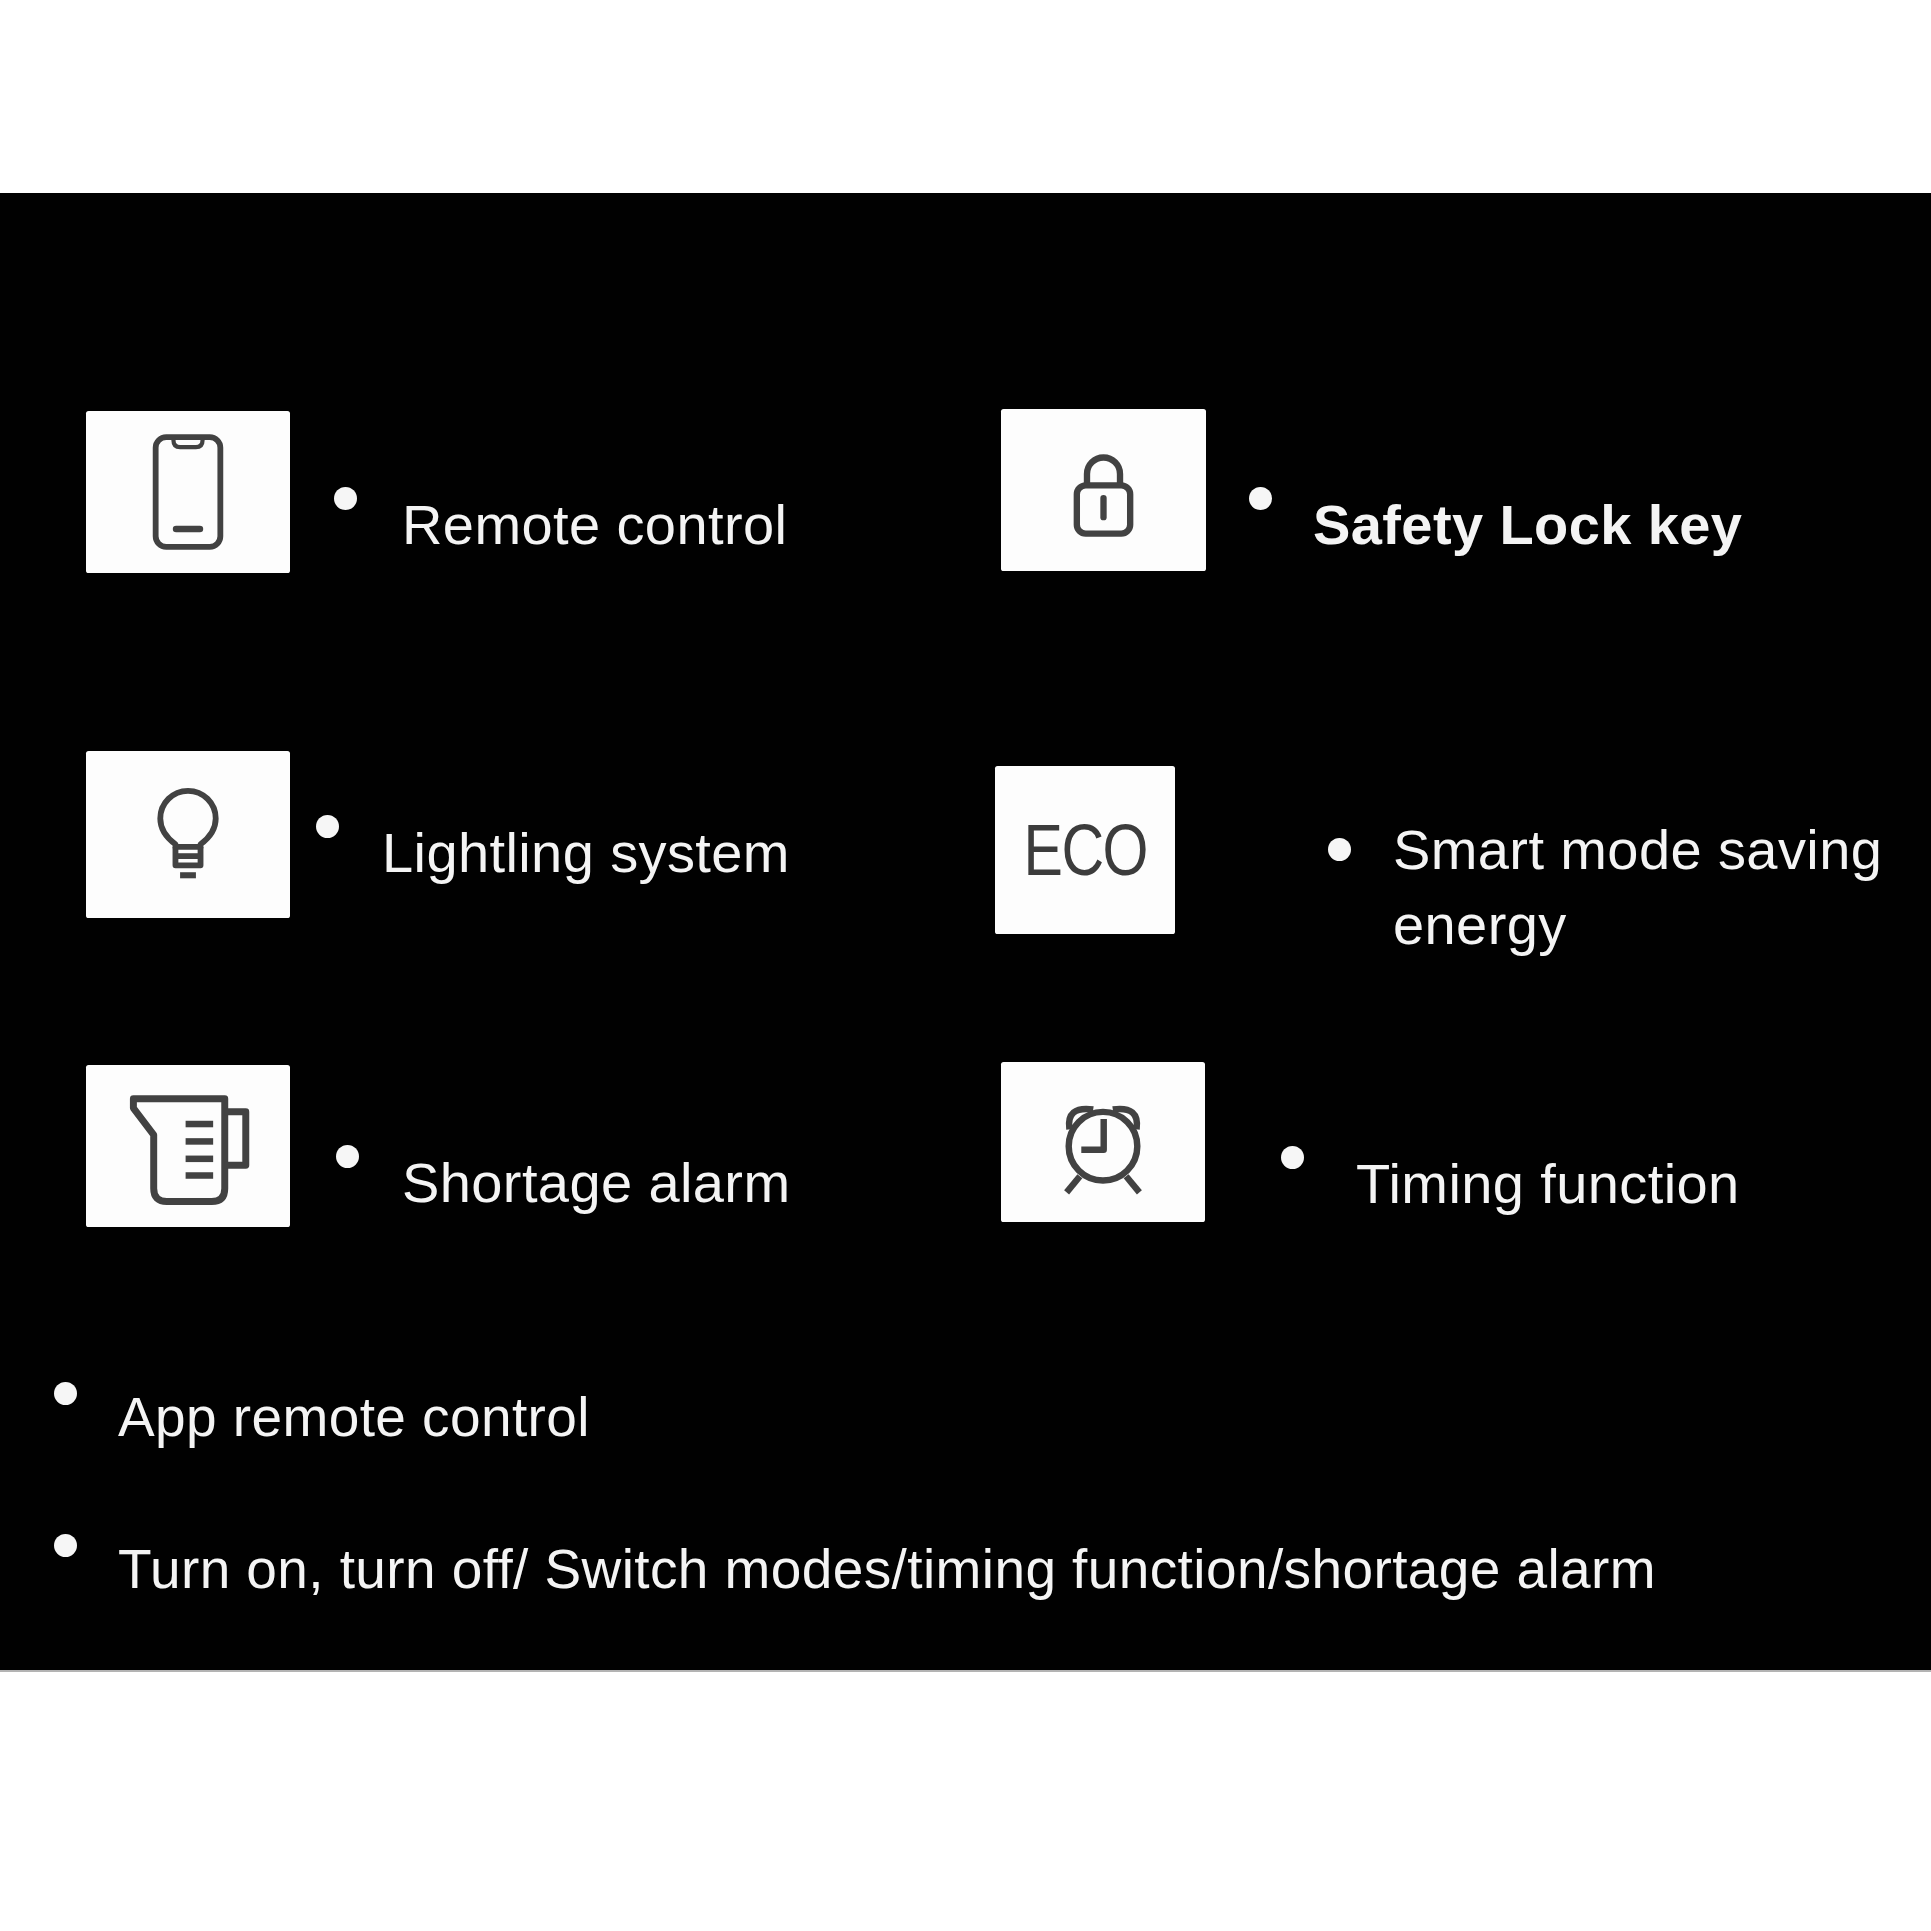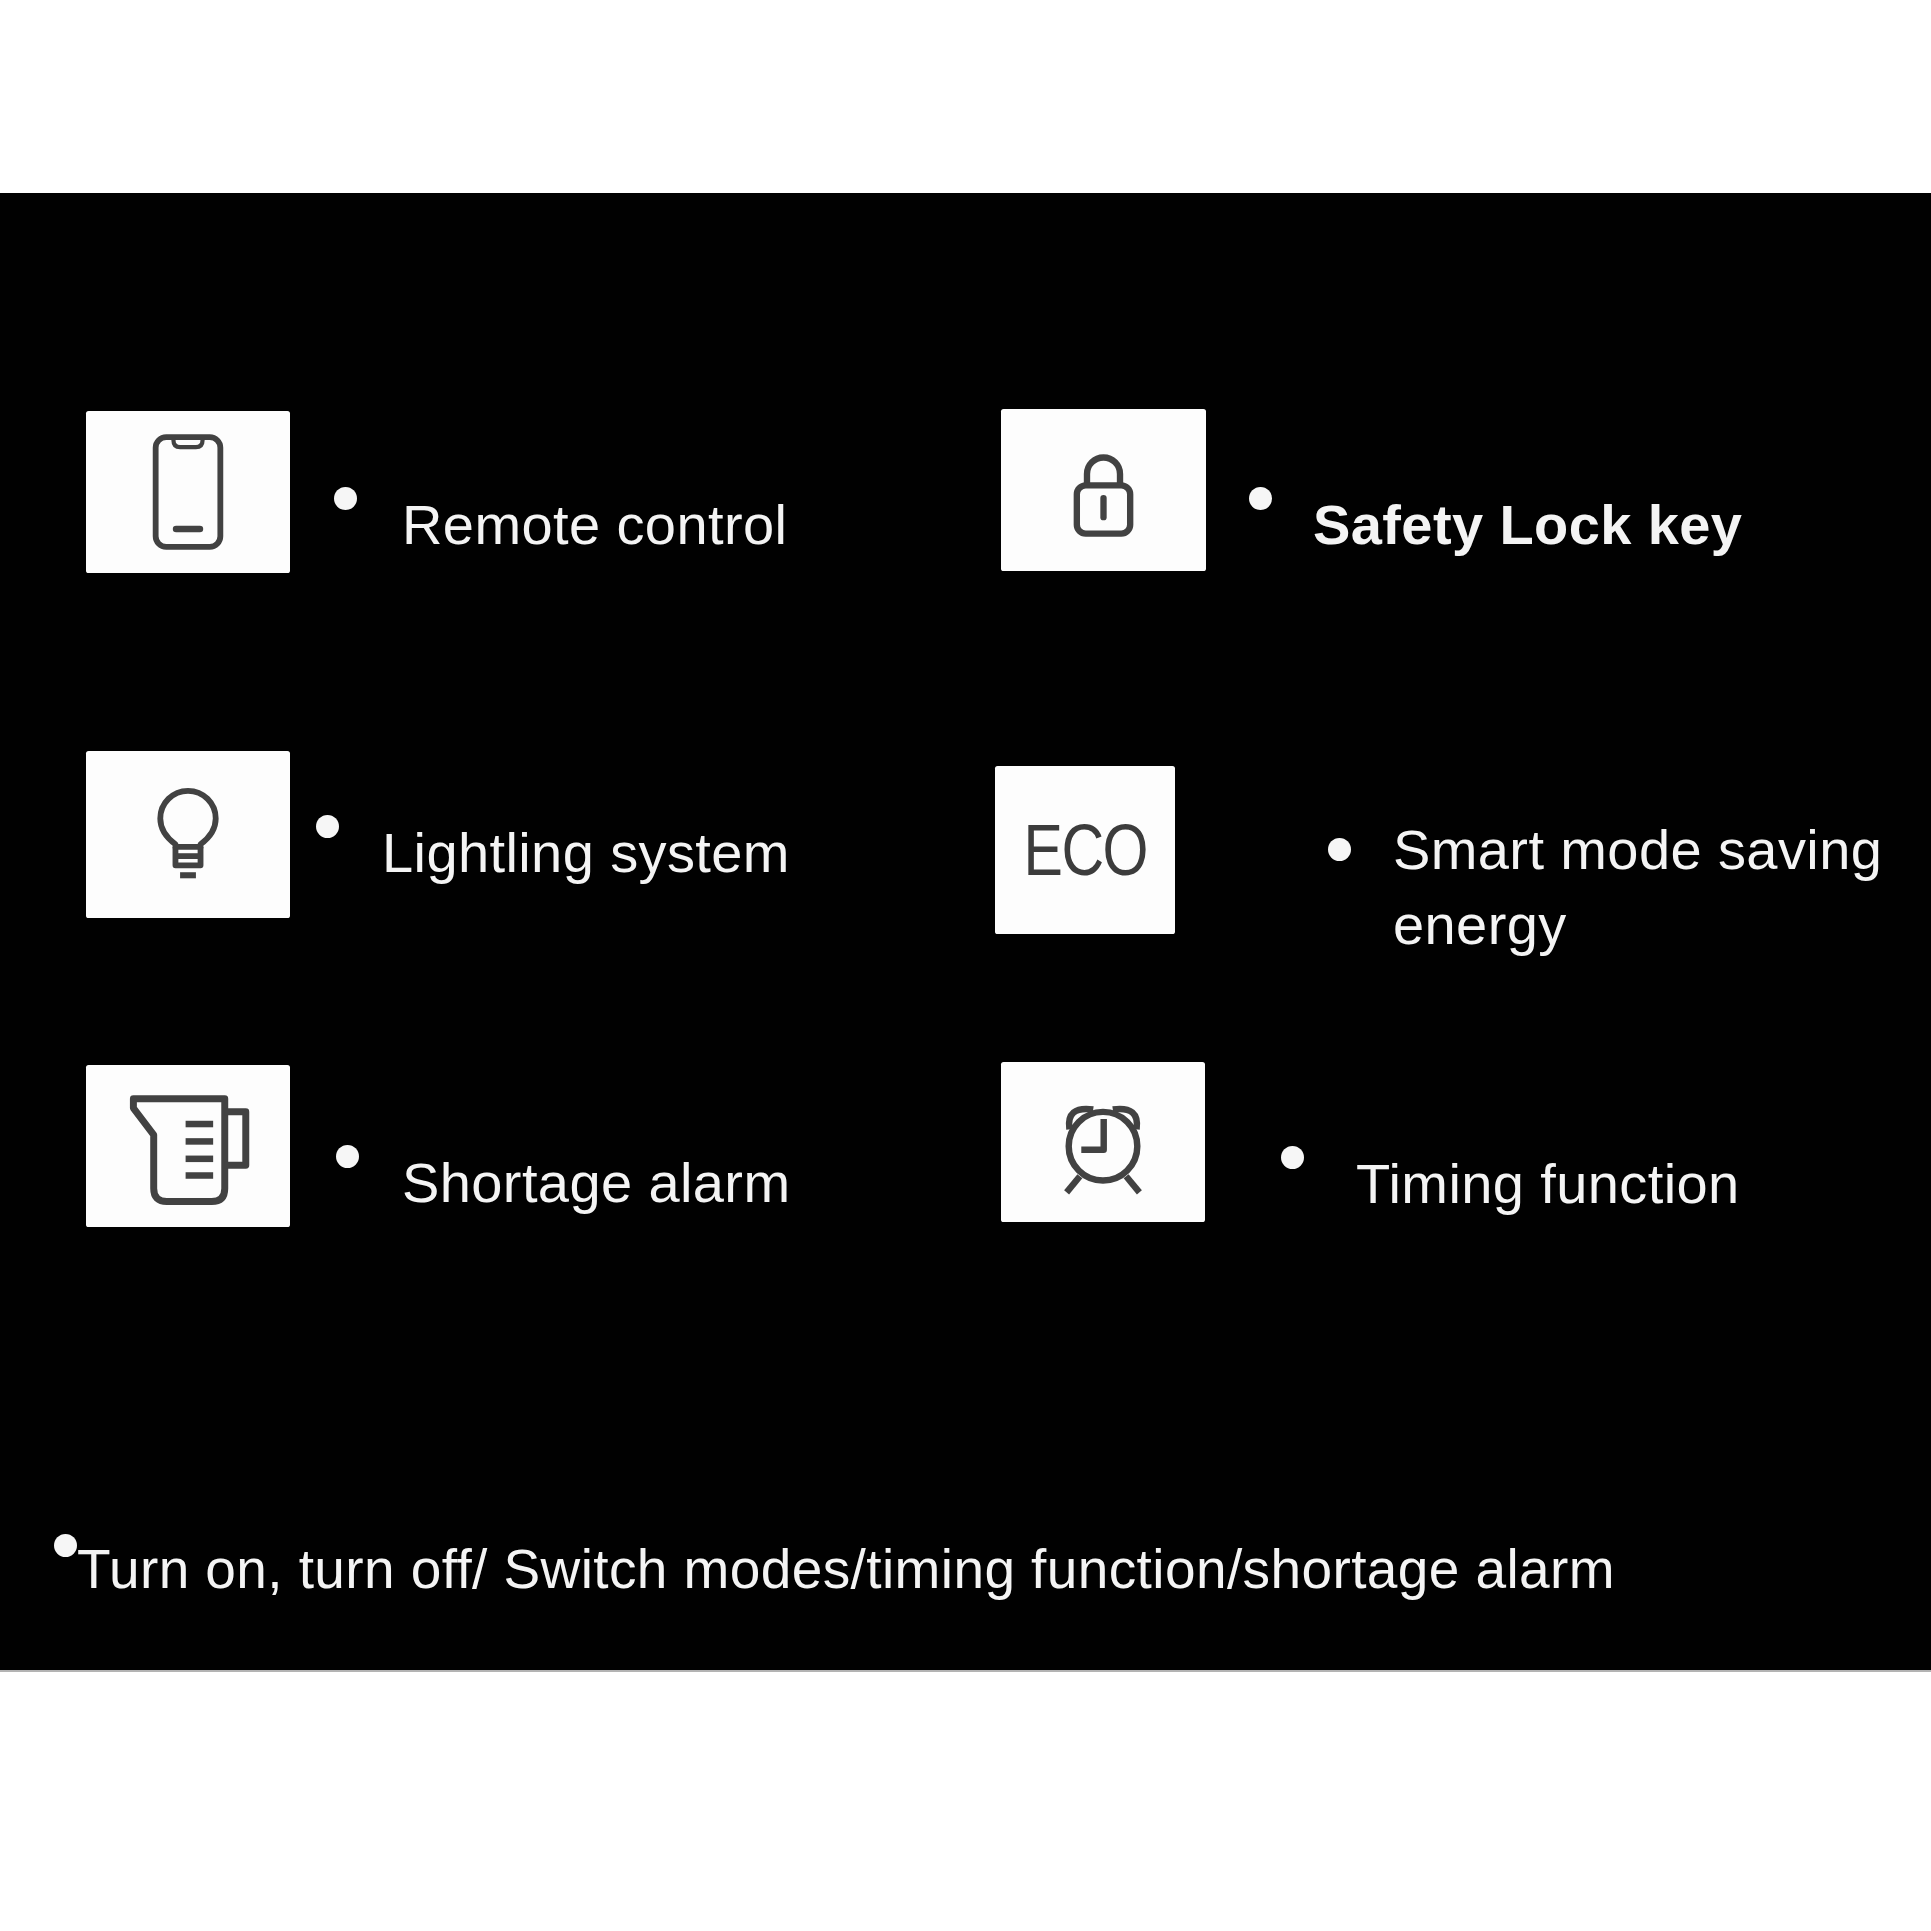--- a/index.html
+++ b/index.html
@@ -136,19 +136,23 @@
       <path d="M 33.5,74.5 L 24,86" stroke-width="4.6"></path>
       <path d="M 66.5,74.5 L 76,86" stroke-width="4.6"></path>
       <path d="M 50.5,33.5 L 50.5,55.5 L 34.5,55.5" stroke-width="4.6"></path>
     </svg>
   </div>
   <div class="label-row" style="left:1281px;top:1146px;height:74px;gap:52px;">
     <span class="bullet"></span>
     <span class="label-text">Timing function</span>
   </div>
 
-  <div class="label-row" style="left:54px;top:1534px;height:70px;">
+  <div class="label-row" style="left:54px;top:1382px;height:70px;gap:41px;">
+    <span class="bullet"></span>
+    <span class="footer-text">App remote control</span>
+  </div>
+  <div class="label-row" style="left:54px;top:1534px;height:70px;gap:41px;">
     <span class="bullet"></span>
     <span class="footer-text">Turn on, turn off/ Switch modes/timing function/shortage alarm</span>
   </div>
 
 </div>
 
 
 </body></html>

